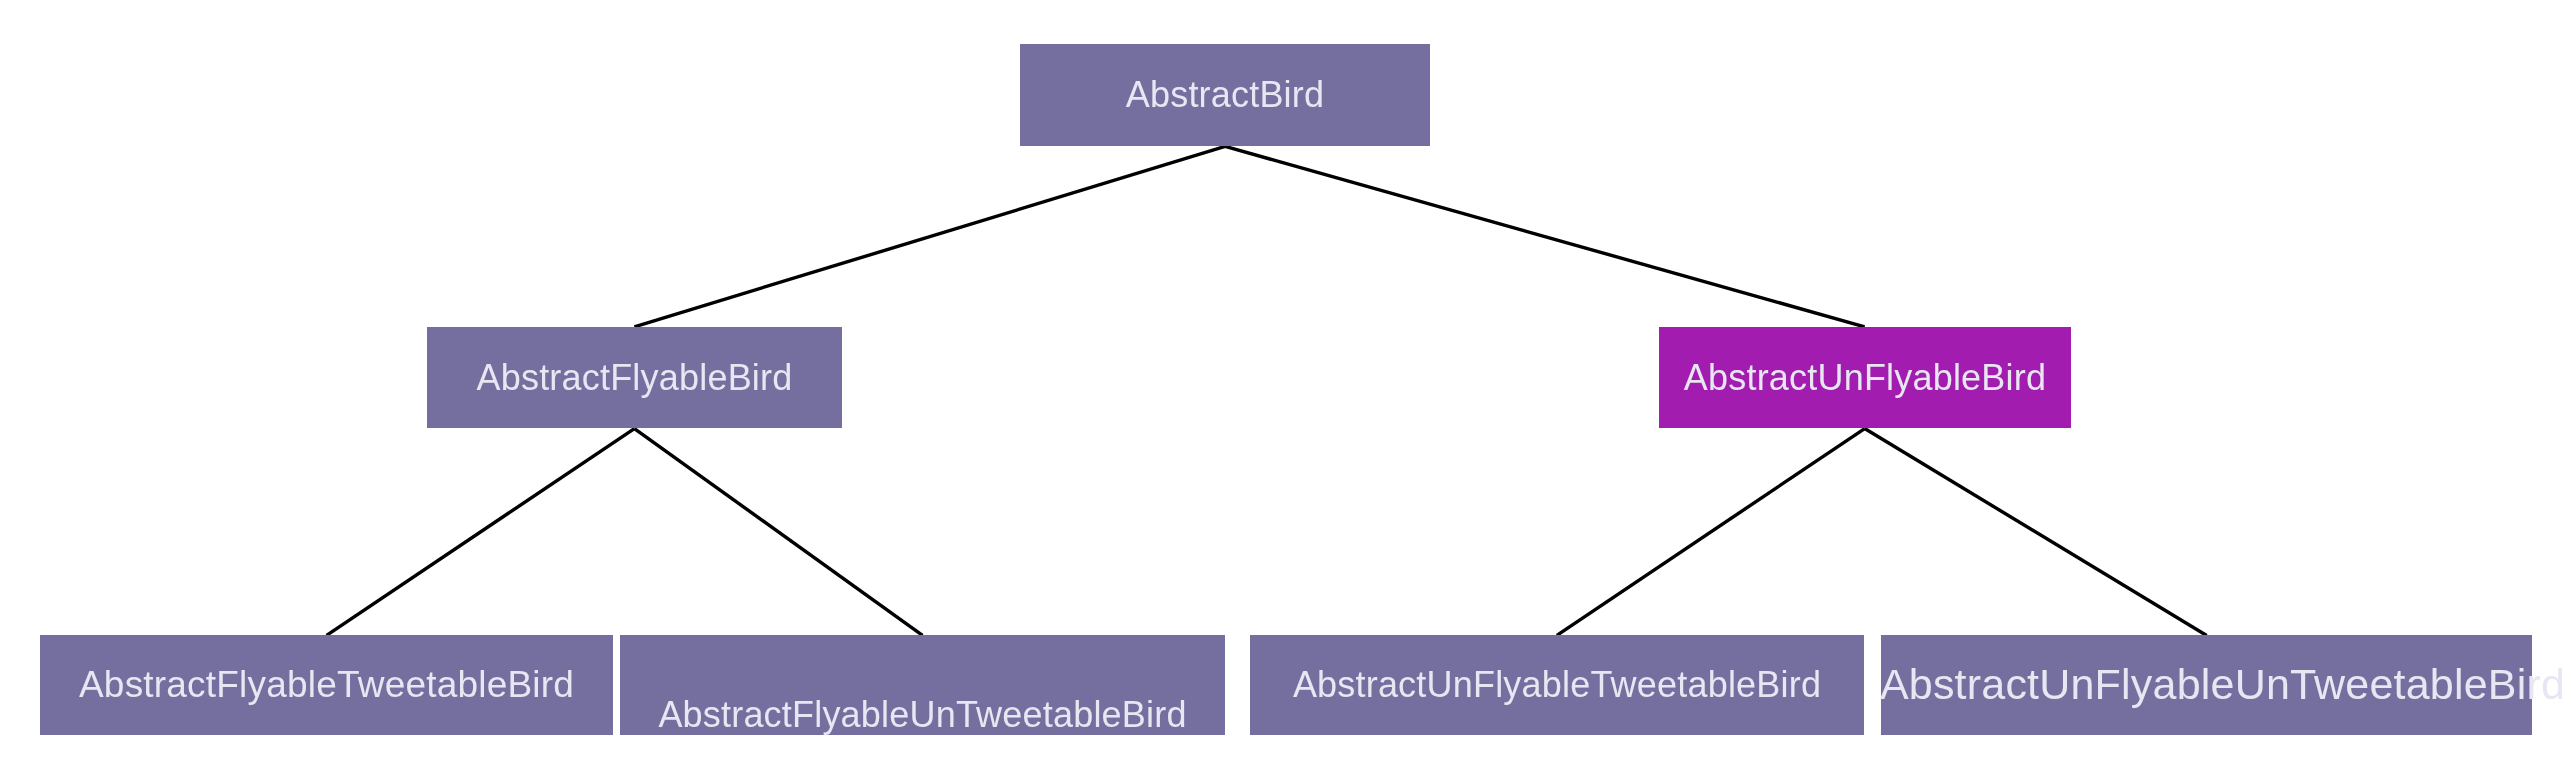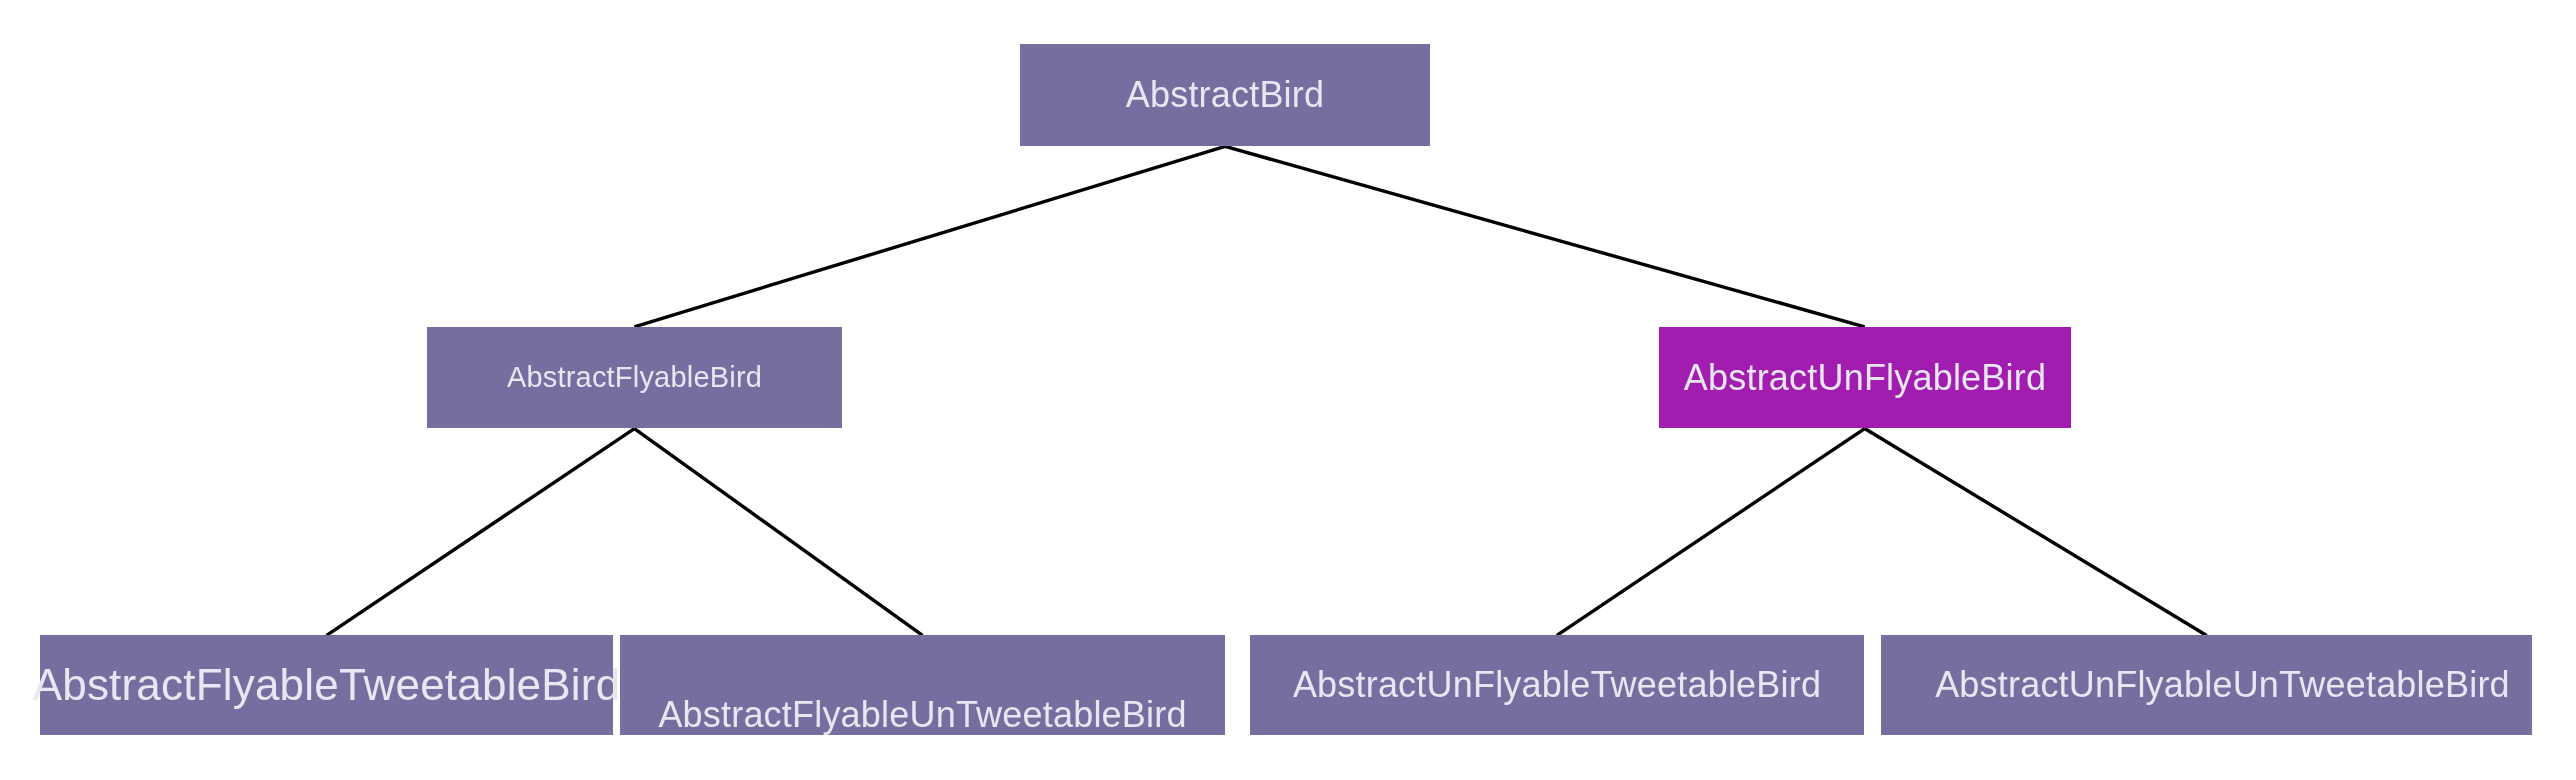--- a/index.html
+++ b/index.html
@@ -56,34 +56,34 @@
       <line x1="742" y1="501" x2="382" y2="743" stroke="#000000" stroke-width="4" stroke-linecap="butt"></line>
       <line x1="742" y1="501" x2="1079" y2="743" stroke="#000000" stroke-width="4" stroke-linecap="butt"></line>
       <line x1="2181" y1="501" x2="1821" y2="743" stroke="#000000" stroke-width="4" stroke-linecap="butt"></line>
       <line x1="2181" y1="501" x2="2581" y2="743" stroke="#000000" stroke-width="4" stroke-linecap="butt"></line>
     </svg>
 
   <div id="node-layer">
       <div class="node" style="left: 1020px; top: 44px; width: 410px; height: 102px; background: rgb(116, 111, 158); color: rgb(232, 230, 242); font-size: 36px;">
         <span class="node-label">AbstractBird</span>
       </div>
-      <div class="node" style="left: 427px; top: 327px; width: 415px; height: 101px; background: rgb(116, 111, 158); color: rgb(232, 230, 242); font-size: 29px;">
+      <div class="node" style="left: 427px; top: 327px; width: 415px; height: 101px; background: rgb(116, 111, 158); color: rgb(232, 230, 242); font-size: 36px;">
         <span class="node-label">AbstractFlyableBird</span>
       </div>
       <div class="node" style="left: 1659px; top: 327px; width: 412px; height: 101px; background: #a21caf; color: rgb(232, 230, 242); font-size: 36px;">
         <span class="node-label">AbstractUnFlyableBird</span>
       </div>
-      <div class="node" style="left: 40px; top: 635px; width: 573px; height: 100px; background: rgb(116, 111, 158); color: rgb(232, 230, 242); font-size: 44px;">
+      <div class="node" style="left: 40px; top: 635px; width: 573px; height: 100px; background: rgb(116, 111, 158); color: rgb(232, 230, 242); font-size: 37px;">
         <span class="node-label">AbstractFlyableTweetableBird</span>
       </div>
       <div class="node" style="left: 620px; top: 635px; width: 605px; height: 100px; background: rgb(116, 111, 158); color: rgb(232, 230, 242); font-size: 36px; align-items: flex-end;">
         <span class="node-label">AbstractFlyableUnTweetableBird</span>
       </div>
       <div class="node" style="left: 1250px; top: 635px; width: 614px; height: 100px; background: rgb(116, 111, 158); color: rgb(232, 230, 242); font-size: 36px;">
         <span class="node-label">AbstractUnFlyableTweetableBird</span>
       </div>
-      <div class="node" style="left: 1881px; top: 635px; width: 651px; height: 100px; background: rgb(116, 111, 158); color: rgb(232, 230, 242); font-size: 36px; padding-left: 32px;">
+      <div class="node" style="left: 1881px; top: 635px; width: 651px; height: 100px; background: rgb(116, 111, 158); color: rgb(232, 230, 242); font-size: 43px; padding-left: 32px;">
         <span class="node-label">AbstractUnFlyableUnTweetableBird</span>
       </div>
     </div>
 
 </div>
 
 
 </body></html>

